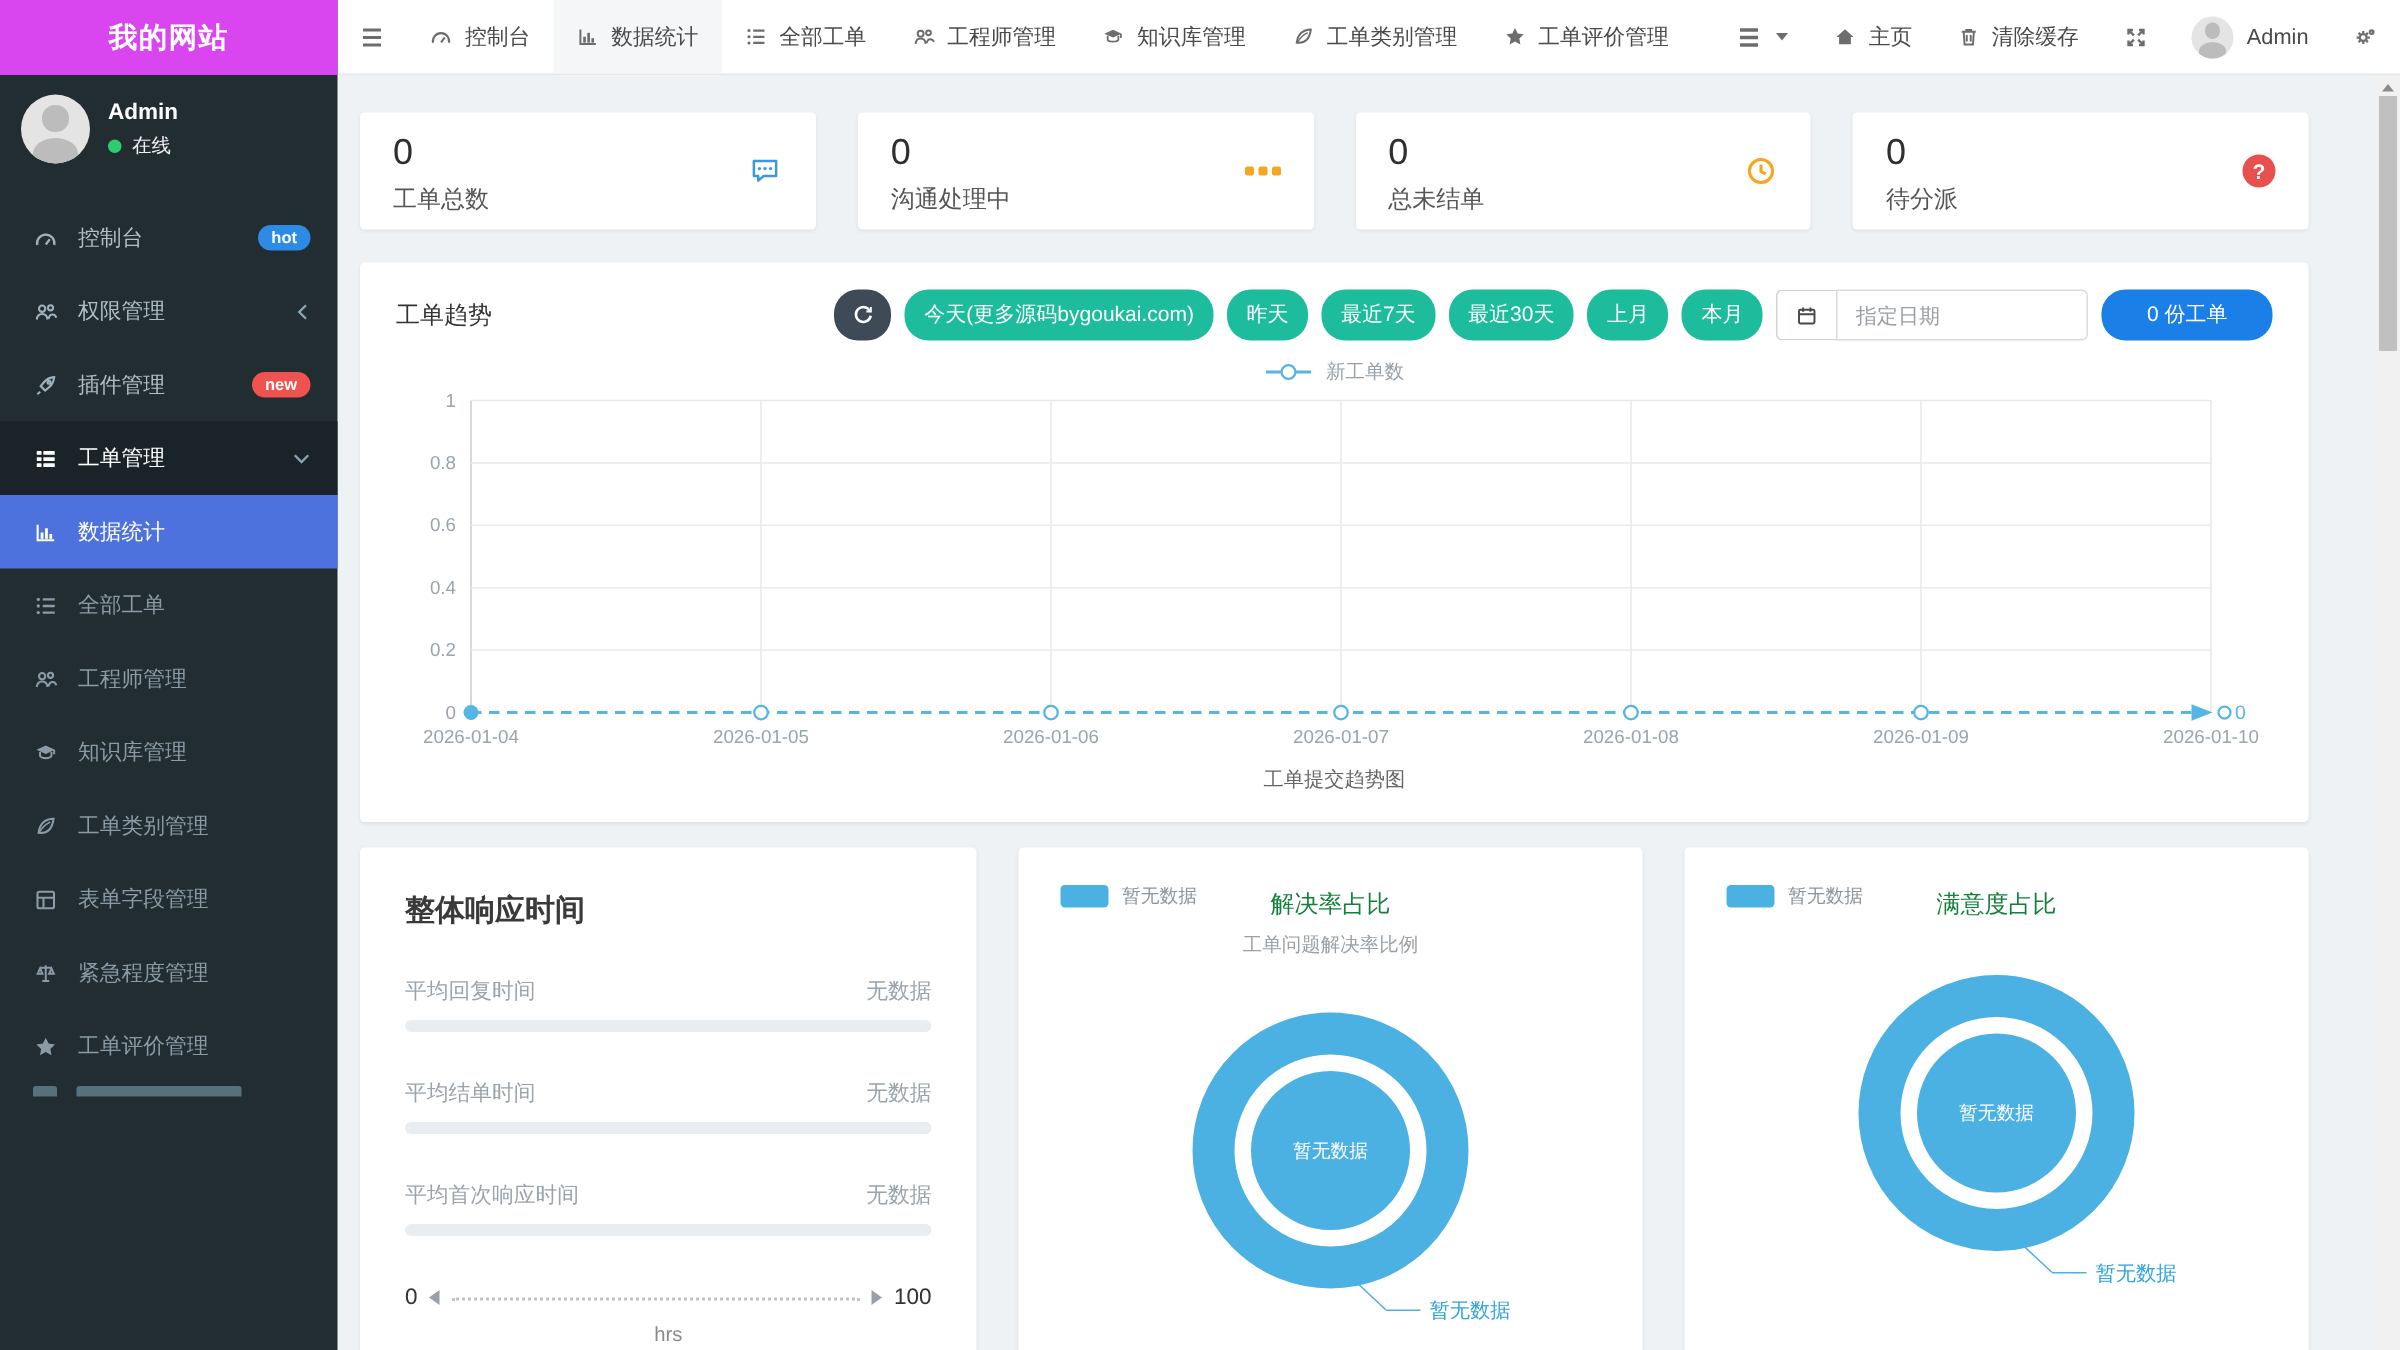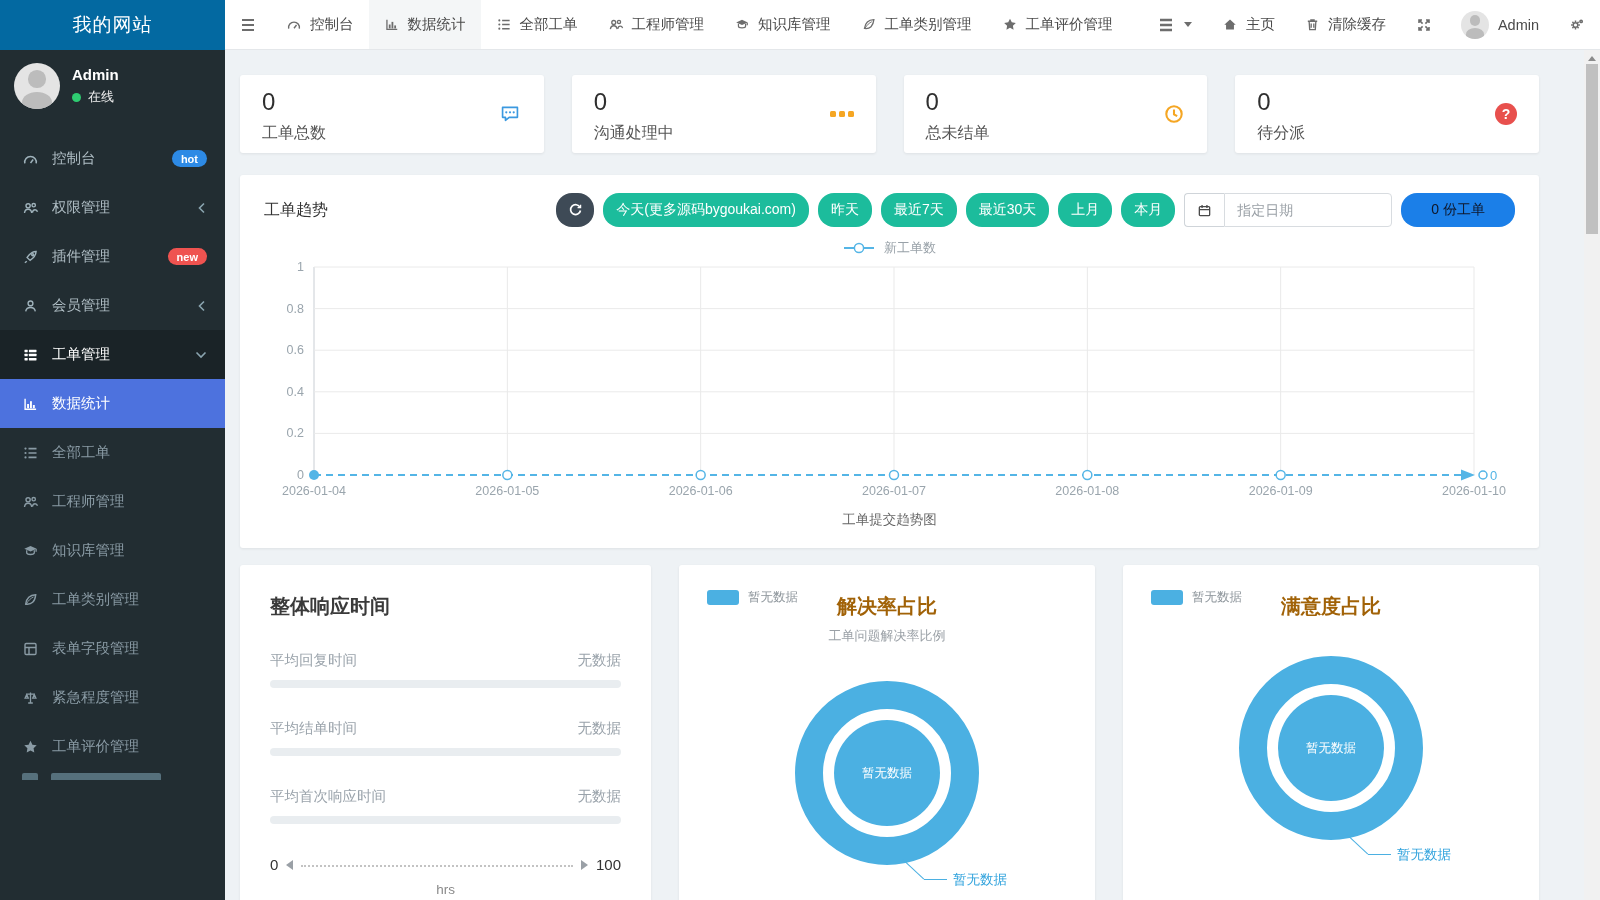--- a/index.html
+++ b/index.html
@@ -2,22 +2,22 @@
 <html><head>
 <meta charset="utf-8">
 <style>
   * { margin:0; padding:0; box-sizing:border-box; }
   html,body { width:1600px; height:900px; overflow:hidden; }
   body { font-family:"Liberation Sans","DejaVu Sans",sans-serif; background:#eef2f5; position:relative; color:#333; }
   svg { display:block; }
 
   
   .sidebar { position:absolute; left:0; top:0; bottom:0; width:225px; background:#222d32; z-index:20; }
-  .brand { height:50px; background:#0369a1; display:flex; align-items:center; justify-content:center;
-           color:#fff; font-size:19px; font-weight:normal; letter-spacing:1px; }
+  .brand { height:50px; background:#d946ef; display:flex; align-items:center; justify-content:center;
+           color:#fff; font-size:19px; font-weight:bold; letter-spacing:1px; }
   .user-panel { display:flex; align-items:center; padding:13px 14px 11px 14px; gap:12px; }
   .avatar { background:#e4e4e4; border-radius:50%; position:relative; overflow:hidden; flex:none; }
   .avatar.big { width:46px; height:46px; }
   .avatar.small { width:28px; height:28px; }
   .avatar::before { content:""; position:absolute; width:38%; height:38%; left:31%; top:16%; background:#bcbcbc; border-radius:50%; }
   .avatar::after { content:""; position:absolute; width:66%; height:46%; left:17%; bottom:-10%; background:#bcbcbc; border-radius:50% 50% 0 0; }
   .user-meta { color:#fff; }
   .user-name { font-weight:bold; font-size:15px; }
   .user-status { display:flex; align-items:center; gap:7px; margin-top:5px; font-size:13px; color:#f0f0f0; }
   .dot-online { width:9px; height:9px; border-radius:50%; background:#2ecc71; }
@@ -77,21 +77,21 @@
   .dots3 i { width:6px; height:6px; background:#f5a623; border-radius:1.5px; display:block; }
 
   
   .trend-card { margin-top:22px; padding:18px 24px 12px 24px; height:373px; }
   .trend-head { display:flex; align-items:center; }
   .trend-title { font-size:16px; color:#333; }
   .trend-tools { margin-left:auto; display:flex; align-items:center; gap:9px; }
   .btn { border:0; border-radius:16px; font-size:14px; font-family:inherit; cursor:pointer; height:34px; }
   .btn-dark { background:#3e4a56; color:#fff; width:38px; display:flex; align-items:center; justify-content:center; }
   .btn-green { background:#1cbc9c; color:#fff; padding:0 13px; }
-  .btn-blue { background:#1b7fe8; color:#0f172a; padding:0 30px; }
+  .btn-blue { background:#1b7fe8; color:#ffffff; padding:0 30px; }
   .dategroup { display:flex; align-items:stretch; height:34px; }
   .dategroup .addon { width:40px; background:#fff; border:1px solid #cfd4d9; border-right:0; border-radius:4px 0 0 4px;
                       display:flex; align-items:center; justify-content:center; color:#4a4a4a; }
   .dategroup input { width:168px; border:1px solid #d8dce0; border-radius:0 4px 4px 0; padding:0 12px;
                      font-size:14px; color:#555; outline:none; font-family:inherit; }
   .dategroup input::placeholder { color:#9aa0a6; }
   .legend-row { display:flex; align-items:center; justify-content:center; gap:9px; margin-top:12px; }
   .legend-row span { font-size:13px; color:#98a1a8; }
   .chart-caption { text-align:center; font-size:13.5px; color:#666; margin-top:2px; }
 
@@ -108,21 +108,21 @@
   .scale-line { flex:1; border-top:2px dotted #c3c3c3; position:relative; top:1px; }
   .tri-l { width:0; height:0; border-top:5px solid transparent; border-bottom:5px solid transparent; border-right:7px solid #9aa0a6; }
   .tri-r { width:0; height:0; border-top:5px solid transparent; border-bottom:5px solid transparent; border-left:7px solid #9aa0a6; }
   .scale-unit { text-align:center; font-size:13.5px; color:#8a8a8a; margin-top:9px; }
 
   
   .donut-card { position:relative; padding:20px 24px; }
   .d-legend { position:absolute; left:28px; top:24px; display:flex; align-items:center; gap:9px; }
   .d-legend i { width:32px; height:15px; border-radius:3px; background:#4bb0e2; display:block; }
   .d-legend span { font-size:12.5px; color:#8d959b; }
-  .d-title { text-align:center; font-size:20px; font-weight:bold; color:#a16207; margin-top:8px; }
+  .d-title { text-align:center; font-size:16px; font-weight:normal; color:#15803d; margin-top:8px; }
   .d-sub { text-align:center; font-size:13px; color:#9aa0a6; margin-top:7px; }
   .donut { width:184px; height:184px; border-radius:50%; border:28px solid #4bb0e2; margin:36px auto 0; position:relative; }
   .donut-core { position:absolute; left:50%; top:50%; transform:translate(-50%,-50%); width:106px; height:106px;
                 border-radius:50%; background:#4bb0e2; display:flex; align-items:center; justify-content:center;
                 color:#fff; font-size:12.5px; }
   .callout-a { position:absolute; left:80px; top:150px; width:29px; height:0; border-top:1.5px solid #4bb0e2;
                transform:rotate(43deg); transform-origin:left top; }
   .callout-b { position:absolute; left:101px; top:170px; width:23px; height:0; border-top:1.5px solid #4bb0e2; }
   .callout-lbl { position:absolute; left:130px; top:162px; font-size:13.5px; color:#31a3dd; white-space:nowrap; }
 </style>
@@ -174,34 +174,20 @@
     <div class="mitem">
       <span class="ic">
           <svg width="17" height="16" viewBox="0 0 16 16" fill="none" stroke="currentColor" stroke-width="1.4">
             <path d="M13.6 2.4c-2.8.2-5 1.3-6.8 3.4L4.6 8.4l3 3 2.6-2.2c2.1-1.8 3.2-4 3.4-6.8z"></path>
             <circle cx="10.2" cy="5.8" r="1"></circle>
             <path d="M4.3 12.2l-1.9 1.6"></path>
           </svg>
         </span>
       <span class="lbl">插件管理</span>
       <span class="badge new">new</span>
-    </div>
-    <div class="mitem">
-      <span class="ic">
-          <svg width="17" height="16" viewBox="0 0 16 16" fill="none" stroke="currentColor" stroke-width="1.4">
-            <circle cx="8" cy="5.4" r="2.4"></circle>
-            <path d="M3.2 13.4c.5-2.7 2.3-3.9 4.8-3.9s4.3 1.2 4.8 3.9"></path>
-          </svg>
-        </span>
-      <span class="lbl">会员管理</span>
-      <span class="chev">
-          <svg width="10" height="12" viewBox="0 0 10 12" fill="none" stroke="currentColor" stroke-width="1.6">
-            <path d="M7 1.5 2.5 6 7 10.5"></path>
-          </svg>
-        </span>
     </div>
     <div class="mitem parent-active">
       <span class="ic">
           <svg width="17" height="16" viewBox="0 0 16 16" fill="currentColor">
             <rect x="2" y="2.7" width="3.2" height="2.5" rx=".4"></rect>
             <rect x="6.4" y="2.7" width="7.6" height="2.5" rx=".4"></rect>
             <rect x="2" y="6.8" width="3.2" height="2.5" rx=".4"></rect>
             <rect x="6.4" y="6.8" width="7.6" height="2.5" rx=".4"></rect>
             <rect x="2" y="10.9" width="3.2" height="2.5" rx=".4"></rect>
             <rect x="6.4" y="10.9" width="7.6" height="2.5" rx=".4"></rect>

